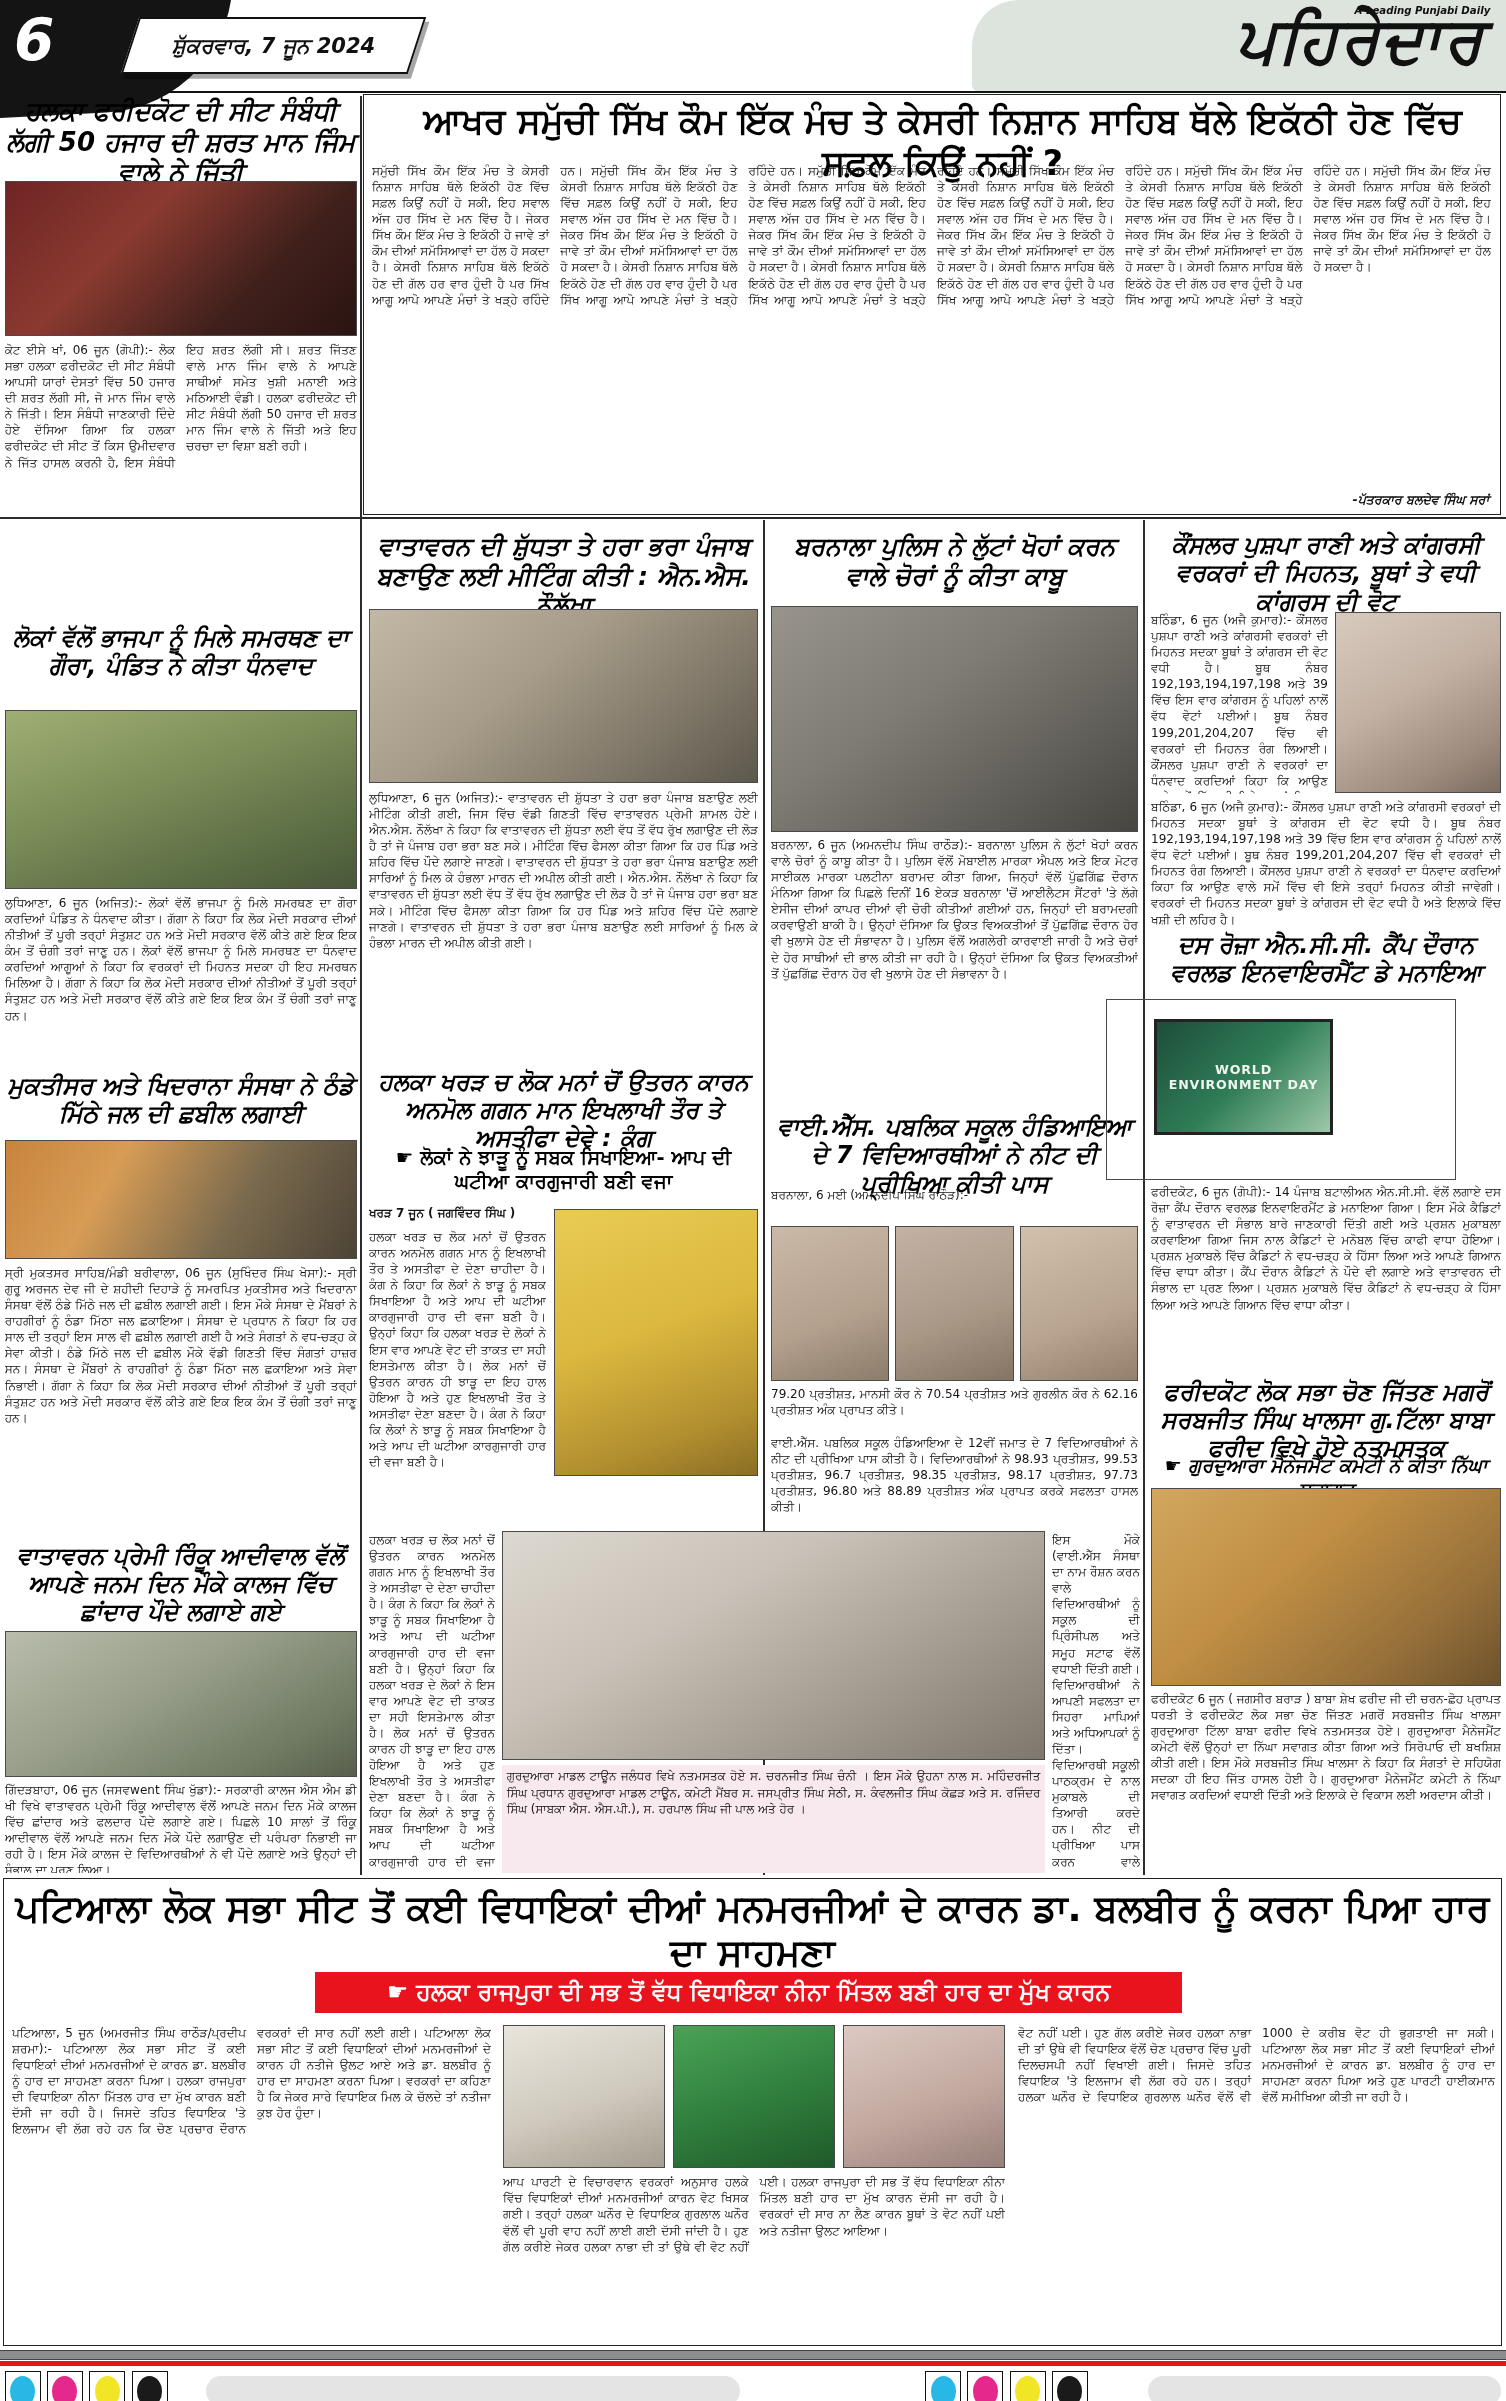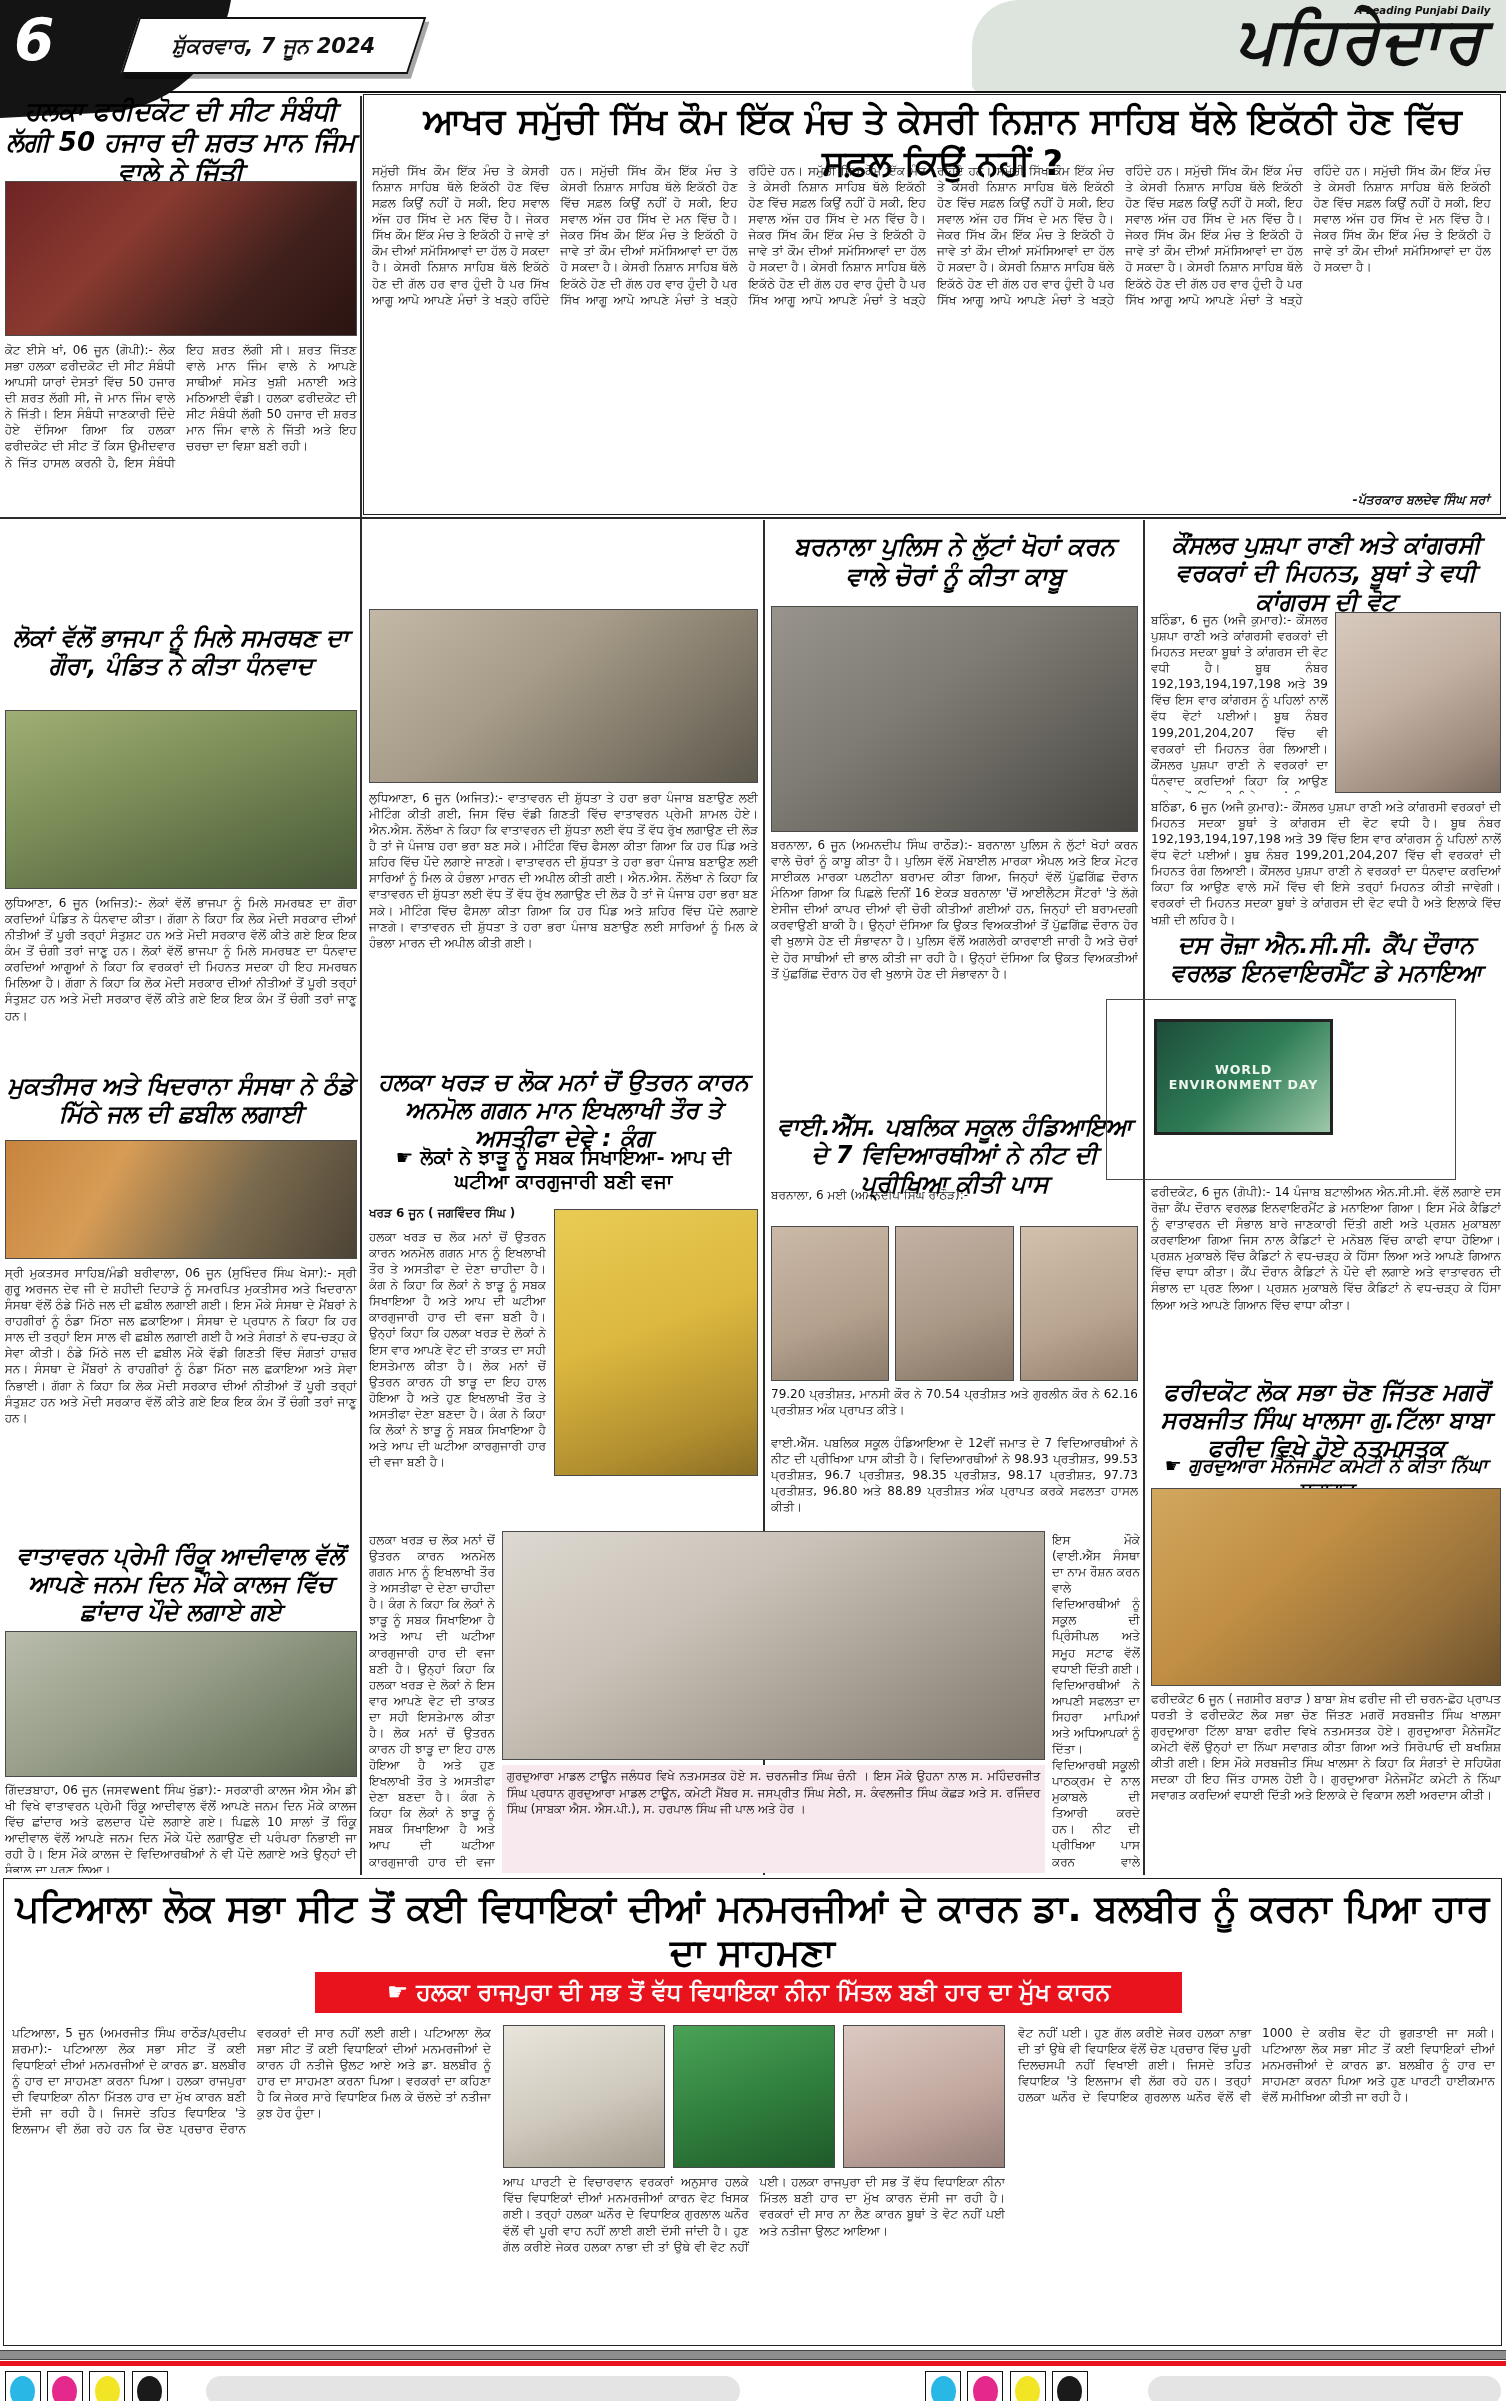--- a/index.html
+++ b/index.html
@@ -90,27 +90,28 @@
   <div class="abs hl hl-it" style="left:4.7px;top:1072px;width:352px;font-size:24px;">ਮੁਕਤੀਸਰ ਅਤੇ ਖਿਦਰਾਨਾ ਸੰਸਥਾ ਨੇ ਠੰਡੇ ਮਿੱਠੇ ਜਲ ਦੀ ਛਬੀਲ ਲਗਾਈ</div>
   <div class="abs photo" style="left:4.7px;top:1140px;width:352px;height:119px;
        background:linear-gradient(120deg,#c7843f 0%,#d79c55 30%,#7a6a4e 65%,#4d4436 100%);"></div>
   <div class="abs body-txt" style="left:4.7px;top:1265px;width:352px;height:273px;">ਸ੍ਰੀ ਮੁਕਤਸਰ ਸਾਹਿਬ/ਮੰਡੀ ਬਰੀਵਾਲਾ, 06 ਜੂਨ (ਸੁਖਿੰਦਰ ਸਿੰਘ ਖੋਸਾ):- ਸ੍ਰੀ ਗੁਰੂ ਅਰਜਨ ਦੇਵ ਜੀ ਦੇ ਸ਼ਹੀਦੀ ਦਿਹਾੜੇ ਨੂੰ ਸਮਰਪਿਤ ਮੁਕਤੀਸਰ ਅਤੇ ਖਿਦਰਾਨਾ ਸੰਸਥਾ ਵੱਲੋਂ ਠੰਡੇ ਮਿੱਠੇ ਜਲ ਦੀ ਛਬੀਲ ਲਗਾਈ ਗਈ। ਇਸ ਮੌਕੇ ਸੰਸਥਾ ਦੇ ਮੈਂਬਰਾਂ ਨੇ ਰਾਹਗੀਰਾਂ ਨੂੰ ਠੰਡਾ ਮਿੱਠਾ ਜਲ ਛਕਾਇਆ। ਸੰਸਥਾ ਦੇ ਪ੍ਰਧਾਨ ਨੇ ਕਿਹਾ ਕਿ ਹਰ ਸਾਲ ਦੀ ਤਰ੍ਹਾਂ ਇਸ ਸਾਲ ਵੀ ਛਬੀਲ ਲਗਾਈ ਗਈ ਹੈ ਅਤੇ ਸੰਗਤਾਂ ਨੇ ਵਧ-ਚੜ੍ਹ ਕੇ ਸੇਵਾ ਕੀਤੀ। ਠੰਡੇ ਮਿੱਠੇ ਜਲ ਦੀ ਛਬੀਲ ਮੌਕੇ ਵੱਡੀ ਗਿਣਤੀ ਵਿੱਚ ਸੰਗਤਾਂ ਹਾਜ਼ਰ ਸਨ। ਸੰਸਥਾ ਦੇ ਮੈਂਬਰਾਂ ਨੇ ਰਾਹਗੀਰਾਂ ਨੂੰ ਠੰਡਾ ਮਿੱਠਾ ਜਲ ਛਕਾਇਆ ਅਤੇ ਸੇਵਾ ਨਿਭਾਈ। ਗੱਗਾ ਨੇ ਕਿਹਾ ਕਿ ਲੋਕ ਮੋਦੀ ਸਰਕਾਰ ਦੀਆਂ ਨੀਤੀਆਂ ਤੋਂ ਪੂਰੀ ਤਰ੍ਹਾਂ ਸੰਤੁਸ਼ਟ ਹਨ ਅਤੇ ਮੋਦੀ ਸਰਕਾਰ ਵੱਲੋਂ ਕੀਤੇ ਗਏ ਇਕ ਇਕ ਕੰਮ ਤੋਂ ਚੰਗੀ ਤਰਾਂ ਜਾਣੂ ਹਨ।</div>
 
   <div class="abs hl hl-it" style="left:4.7px;top:1543px;width:352px;font-size:23.6px;">ਵਾਤਾਵਰਨ ਪ੍ਰੇਮੀ ਰਿੰਕੂ ਆਦੀਵਾਲ ਵੱਲੋਂ ਆਪਣੇ ਜਨਮ ਦਿਨ ਮੌਕੇ ਕਾਲਜ ਵਿੱਚ ਛਾਂਦਾਰ ਪੌਦੇ ਲਗਾਏ ਗਏ</div>
   <div class="abs photo" style="left:4.7px;top:1631px;width:352px;height:146px;
        background:linear-gradient(150deg,#b9bcab 0%,#9aa08c 40%,#6f7a62 80%,#585f4d 100%);"></div>
   <div class="abs body-txt" style="left:4.7px;top:1782px;width:352px;height:91px;">ਗਿੱਦੜਬਾਹਾ, 06 ਜੂਨ (ਜਸਵwent ਸਿੰਘ ਖੁੱਡਾ):- ਸਰਕਾਰੀ ਕਾਲਜ ਐਸ ਐਮ ਡੀ ਖੀ ਵਿਖੇ ਵਾਤਾਵਰਨ ਪ੍ਰੇਮੀ ਰਿੰਕੂ ਆਦੀਵਾਲ ਵੱਲੋਂ ਆਪਣੇ ਜਨਮ ਦਿਨ ਮੌਕੇ ਕਾਲਜ ਵਿੱਚ ਛਾਂਦਾਰ ਅਤੇ ਫਲਦਾਰ ਪੌਦੇ ਲਗਾਏ ਗਏ। ਪਿਛਲੇ 10 ਸਾਲਾਂ ਤੋਂ ਰਿੰਕੂ ਆਦੀਵਾਲ ਵੱਲੋਂ ਆਪਣੇ ਜਨਮ ਦਿਨ ਮੌਕੇ ਪੌਦੇ ਲਗਾਉਣ ਦੀ ਪਰੰਪਰਾ ਨਿਭਾਈ ਜਾ ਰਹੀ ਹੈ। ਇਸ ਮੌਕੇ ਕਾਲਜ ਦੇ ਵਿਦਿਆਰਥੀਆਂ ਨੇ ਵੀ ਪੌਦੇ ਲਗਾਏ ਅਤੇ ਉਨ੍ਹਾਂ ਦੀ ਸੰਭਾਲ ਦਾ ਪ੍ਰਣ ਲਿਆ।</div>
 
+  <div class="abs hl hl-it" style="left:369px;top:532px;width:389px;font-size:25px;">ਵਾਤਾਵਰਨ ਦੀ ਸ਼ੁੱਧਤਾ ਤੇ ਹਰਾ ਭਰਾ ਪੰਜਾਬ ਬਣਾਉਣ ਲਈ ਮੀਟਿੰਗ ਕੀਤੀ : ਐਨ.ਐਸ. ਨੌਲੱਖਾ</div>
   <div class="abs photo" style="left:369px;top:609px;width:389px;height:174px;
        background:linear-gradient(140deg,#c3b8a6 0%,#a79c89 40%,#7d7566 75%,#5d584d 100%);"></div>
   <div class="abs body-txt" style="left:369px;top:790px;width:389px;height:273px;">ਲੁਧਿਆਣਾ, 6 ਜੂਨ (ਅਜਿਤ):- ਵਾਤਾਵਰਨ ਦੀ ਸ਼ੁੱਧਤਾ ਤੇ ਹਰਾ ਭਰਾ ਪੰਜਾਬ ਬਣਾਉਣ ਲਈ ਮੀਟਿੰਗ ਕੀਤੀ ਗਈ, ਜਿਸ ਵਿੱਚ ਵੱਡੀ ਗਿਣਤੀ ਵਿੱਚ ਵਾਤਾਵਰਨ ਪ੍ਰੇਮੀ ਸ਼ਾਮਲ ਹੋਏ। ਐਨ.ਐਸ. ਨੌਲੱਖਾ ਨੇ ਕਿਹਾ ਕਿ ਵਾਤਾਵਰਨ ਦੀ ਸ਼ੁੱਧਤਾ ਲਈ ਵੱਧ ਤੋਂ ਵੱਧ ਰੁੱਖ ਲਗਾਉਣ ਦੀ ਲੋੜ ਹੈ ਤਾਂ ਜੋ ਪੰਜਾਬ ਹਰਾ ਭਰਾ ਬਣ ਸਕੇ। ਮੀਟਿੰਗ ਵਿੱਚ ਫੈਸਲਾ ਕੀਤਾ ਗਿਆ ਕਿ ਹਰ ਪਿੰਡ ਅਤੇ ਸ਼ਹਿਰ ਵਿੱਚ ਪੌਦੇ ਲਗਾਏ ਜਾਣਗੇ। ਵਾਤਾਵਰਨ ਦੀ ਸ਼ੁੱਧਤਾ ਤੇ ਹਰਾ ਭਰਾ ਪੰਜਾਬ ਬਣਾਉਣ ਲਈ ਸਾਰਿਆਂ ਨੂੰ ਮਿਲ ਕੇ ਹੰਭਲਾ ਮਾਰਨ ਦੀ ਅਪੀਲ ਕੀਤੀ ਗਈ। ਐਨ.ਐਸ. ਨੌਲੱਖਾ ਨੇ ਕਿਹਾ ਕਿ ਵਾਤਾਵਰਨ ਦੀ ਸ਼ੁੱਧਤਾ ਲਈ ਵੱਧ ਤੋਂ ਵੱਧ ਰੁੱਖ ਲਗਾਉਣ ਦੀ ਲੋੜ ਹੈ ਤਾਂ ਜੋ ਪੰਜਾਬ ਹਰਾ ਭਰਾ ਬਣ ਸਕੇ। ਮੀਟਿੰਗ ਵਿੱਚ ਫੈਸਲਾ ਕੀਤਾ ਗਿਆ ਕਿ ਹਰ ਪਿੰਡ ਅਤੇ ਸ਼ਹਿਰ ਵਿੱਚ ਪੌਦੇ ਲਗਾਏ ਜਾਣਗੇ। ਵਾਤਾਵਰਨ ਦੀ ਸ਼ੁੱਧਤਾ ਤੇ ਹਰਾ ਭਰਾ ਪੰਜਾਬ ਬਣਾਉਣ ਲਈ ਸਾਰਿਆਂ ਨੂੰ ਮਿਲ ਕੇ ਹੰਭਲਾ ਮਾਰਨ ਦੀ ਅਪੀਲ ਕੀਤੀ ਗਈ।</div>
 
   <div class="abs hl hl-it" style="left:369px;top:1069px;width:389px;font-size:23.6px;">ਹਲਕਾ ਖਰੜ ਚ ਲੋਕ ਮਨਾਂ ਚੋਂ ਉਤਰਨ ਕਾਰਨ ਅਨਮੋਲ ਗਗਨ ਮਾਨ ਇਖਲਾਖੀ ਤੌਰ ਤੇ ਅਸਤੀਫਾ ਦੇਵੇ : ਕੰਗ</div>
   <div class="abs subhead-pointer" style="left:369px;top:1146px;width:389px;font-size:19.6px;">☛ ਲੋਕਾਂ ਨੇ ਝਾੜੂ ਨੂੰ ਸਬਕ ਸਿਖਾਇਆ- ਆਪ ਦੀ ਘਟੀਆ ਕਾਰਗੁਜਾਰੀ ਬਣੀ ਵਜਾ</div>
-  <div class="abs body-txt dateline" style="left:369px;top:1205px;width:181px;">ਖਰੜ 6 ਜੂਨ ( ਜਗਵਿੰਦਰ ਸਿੰਘ )</div>
+  <div class="abs body-txt dateline" style="left:369px;top:1205px;width:181px;">ਖਰੜ 7 ਜੂਨ ( ਜਗਵਿੰਦਰ ਸਿੰਘ )</div>
   <div class="abs body-txt" style="left:369px;top:1229px;width:177px;height:298px;">ਹਲਕਾ ਖਰੜ ਚ ਲੋਕ ਮਨਾਂ ਚੋਂ ਉਤਰਨ ਕਾਰਨ ਅਨਮੋਲ ਗਗਨ ਮਾਨ ਨੂੰ ਇਖਲਾਖੀ ਤੌਰ ਤੇ ਅਸਤੀਫਾ ਦੇ ਦੇਣਾ ਚਾਹੀਦਾ ਹੈ। ਕੰਗ ਨੇ ਕਿਹਾ ਕਿ ਲੋਕਾਂ ਨੇ ਝਾੜੂ ਨੂੰ ਸਬਕ ਸਿਖਾਇਆ ਹੈ ਅਤੇ ਆਪ ਦੀ ਘਟੀਆ ਕਾਰਗੁਜਾਰੀ ਹਾਰ ਦੀ ਵਜਾ ਬਣੀ ਹੈ। ਉਨ੍ਹਾਂ ਕਿਹਾ ਕਿ ਹਲਕਾ ਖਰੜ ਦੇ ਲੋਕਾਂ ਨੇ ਇਸ ਵਾਰ ਆਪਣੇ ਵੋਟ ਦੀ ਤਾਕਤ ਦਾ ਸਹੀ ਇਸਤੇਮਾਲ ਕੀਤਾ ਹੈ। ਲੋਕ ਮਨਾਂ ਚੋਂ ਉਤਰਨ ਕਾਰਨ ਹੀ ਝਾੜੂ ਦਾ ਇਹ ਹਾਲ ਹੋਇਆ ਹੈ ਅਤੇ ਹੁਣ ਇਖਲਾਖੀ ਤੌਰ ਤੇ ਅਸਤੀਫਾ ਦੇਣਾ ਬਣਦਾ ਹੈ। ਕੰਗ ਨੇ ਕਿਹਾ ਕਿ ਲੋਕਾਂ ਨੇ ਝਾੜੂ ਨੂੰ ਸਬਕ ਸਿਖਾਇਆ ਹੈ ਅਤੇ ਆਪ ਦੀ ਘਟੀਆ ਕਾਰਗੁਜਾਰੀ ਹਾਰ ਦੀ ਵਜਾ ਬਣੀ ਹੈ।</div>
   <div class="abs photo" style="left:554px;top:1209px;width:204px;height:267px;
        background:linear-gradient(160deg,#e9cb54 0%,#dcb83f 45%,#b28f2f 80%,#8a6e24 100%);"></div>
 
   <div class="abs body-txt" style="left:369px;top:1532px;width:126px;height:338px;">ਹਲਕਾ ਖਰੜ ਚ ਲੋਕ ਮਨਾਂ ਚੋਂ ਉਤਰਨ ਕਾਰਨ ਅਨਮੋਲ ਗਗਨ ਮਾਨ ਨੂੰ ਇਖਲਾਖੀ ਤੌਰ ਤੇ ਅਸਤੀਫਾ ਦੇ ਦੇਣਾ ਚਾਹੀਦਾ ਹੈ। ਕੰਗ ਨੇ ਕਿਹਾ ਕਿ ਲੋਕਾਂ ਨੇ ਝਾੜੂ ਨੂੰ ਸਬਕ ਸਿਖਾਇਆ ਹੈ ਅਤੇ ਆਪ ਦੀ ਘਟੀਆ ਕਾਰਗੁਜਾਰੀ ਹਾਰ ਦੀ ਵਜਾ ਬਣੀ ਹੈ। ਉਨ੍ਹਾਂ ਕਿਹਾ ਕਿ ਹਲਕਾ ਖਰੜ ਦੇ ਲੋਕਾਂ ਨੇ ਇਸ ਵਾਰ ਆਪਣੇ ਵੋਟ ਦੀ ਤਾਕਤ ਦਾ ਸਹੀ ਇਸਤੇਮਾਲ ਕੀਤਾ ਹੈ। ਲੋਕ ਮਨਾਂ ਚੋਂ ਉਤਰਨ ਕਾਰਨ ਹੀ ਝਾੜੂ ਦਾ ਇਹ ਹਾਲ ਹੋਇਆ ਹੈ ਅਤੇ ਹੁਣ ਇਖਲਾਖੀ ਤੌਰ ਤੇ ਅਸਤੀਫਾ ਦੇਣਾ ਬਣਦਾ ਹੈ। ਕੰਗ ਨੇ ਕਿਹਾ ਕਿ ਲੋਕਾਂ ਨੇ ਝਾੜੂ ਨੂੰ ਸਬਕ ਸਿਖਾਇਆ ਹੈ ਅਤੇ ਆਪ ਦੀ ਘਟੀਆ ਕਾਰਗੁਜਾਰੀ ਹਾਰ ਦੀ ਵਜਾ ਬਣੀ ਹੈ।</div>
 
   <div class="abs photo" style="left:502px;top:1531px;width:543px;height:229px;
        background:linear-gradient(150deg,#ddd8d0 0%,#c9c2b8 35%,#a29a8e 70%,#7e776c 100%);"></div>
   <div class="abs caption" style="left:502px;top:1765px;width:543px;height:108px;background:#f8e9ee;padding:3.1px 4.7px;box-sizing:border-box;">ਗੁਰਦੁਆਰਾ ਮਾਡਲ ਟਾਊਨ ਜਲੰਧਰ ਵਿਖੇ ਨਤਮਸਤਕ ਹੋਏ ਸ. ਚਰਨਜੀਤ ਸਿੰਘ ਚੰਨੀ । ਇਸ ਮੌਕੇ ਉਹਨਾ ਨਾਲ ਸ. ਮਹਿੰਦਰਜੀਤ ਸਿੰਘ ਪ੍ਰਧਾਨ ਗੁਰਦੁਆਰਾ ਮਾਡਲ ਟਾਊਨ, ਕਮੇਟੀ ਮੈਂਬਰ ਸ. ਜਸਪ੍ਰੀਤ ਸਿੰਘ ਸੇਠੀ, ਸ. ਕੰਵਲਜੀਤ ਸਿੰਘ ਕੋਛੜ ਅਤੇ ਸ. ਰਜਿੰਦਰ ਸਿੰਘ (ਸਾਬਕਾ ਐਸ. ਐਸ.ਪੀ.), ਸ. ਹਰਪਾਲ ਸਿੰਘ ਜੀ ਪਾਲ ਅਤੇ ਹੋਰ ।</div>
 

